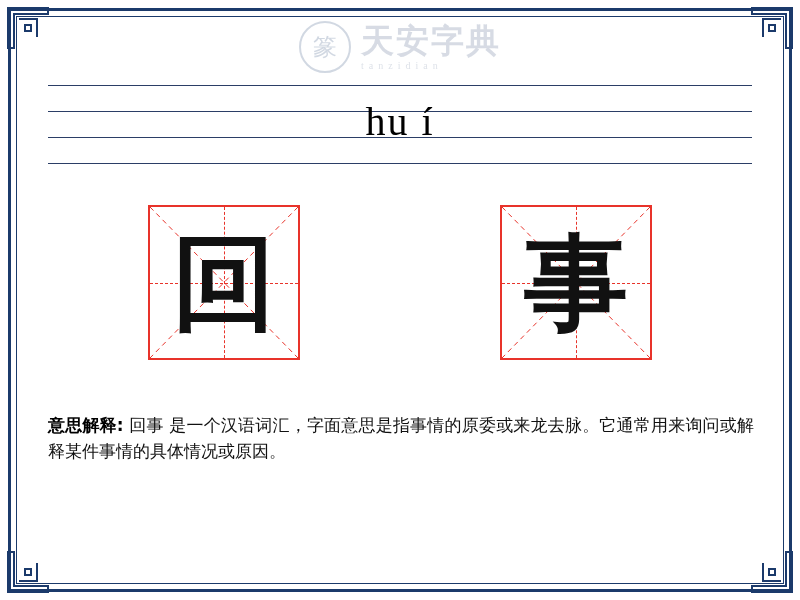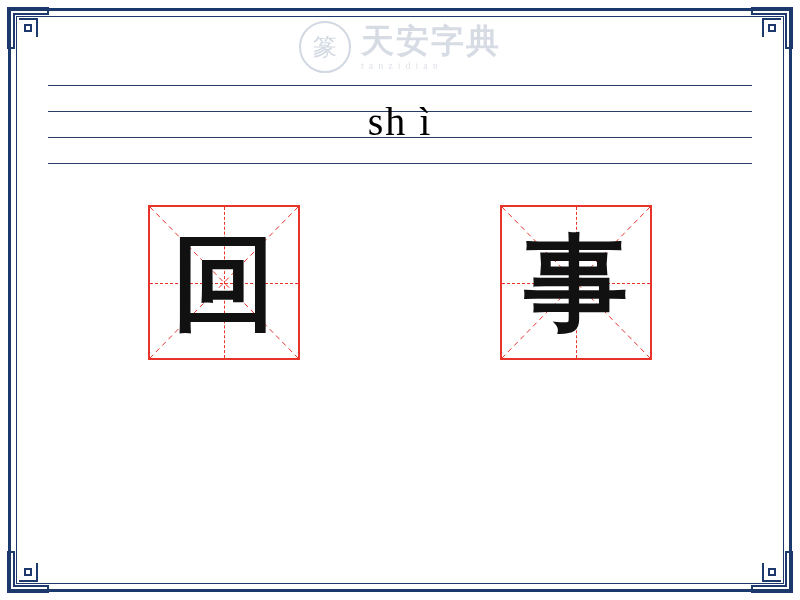--- a/index.html
+++ b/index.html
@@ -273,21 +273,21 @@
   </div>
 
   <div class="staff">
     <div class="ln l1"></div>
     <div class="ln l2"></div>
     <div class="ln l3"></div>
     <div class="ln l4"></div>
   </div>
 
   <div class="pinyin-row">
-    <div class="pinyin-cell">sh ì</div>
+    <div class="pinyin-cell">hu í</div>
   </div>
 
   <div class="chars">
 
     <div class="char-cell">
       <div class="tianzige">
         <div class="dash-h"></div>
         <div class="dash-v"></div>
         <div class="dash-d1">
           <svg width="148" height="151" viewBox="0 0 148 151" preserveAspectRatio="none">
@@ -308,14 +308,17 @@
             <line x1="0" y1="0" x2="148" y2="151" stroke="#e8332a" stroke-width="1" stroke-dasharray="5,4"></line>
             <line x1="148" y1="0" x2="0" y2="151" stroke="#e8332a" stroke-width="1" stroke-dasharray="5,4"></line>
           </svg>
         </div>
         <div class="hanzi">事</div>
       </div>
     </div>
 
   </div>
 
+  <div class="meaning">
+    <span class="label">意思解释:</span><span class="body"> 回事 是一个汉语词汇，字面意思是指事情的原委或来龙去脉。它通常用来询问或解释某件事情的具体情况或原因。</span>
+  </div>
 
 </div>
 
 </body></html>

